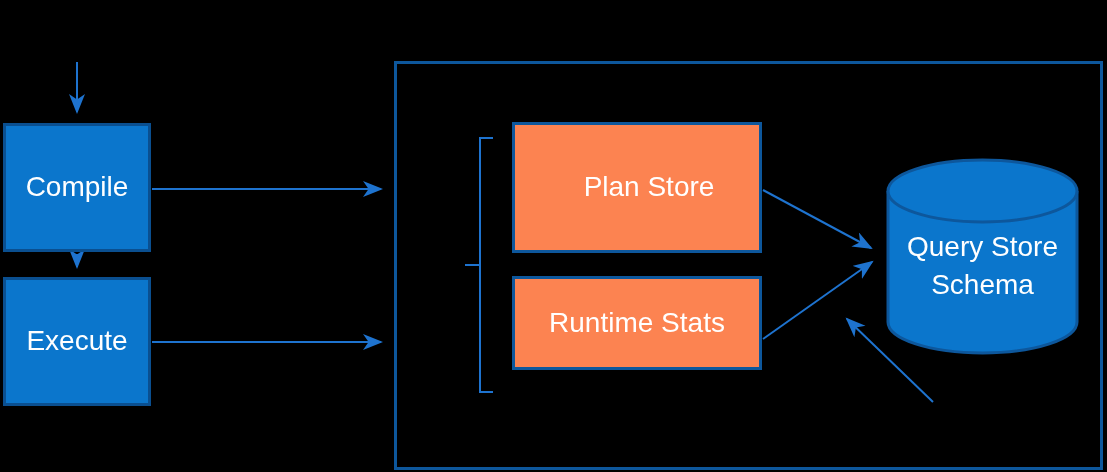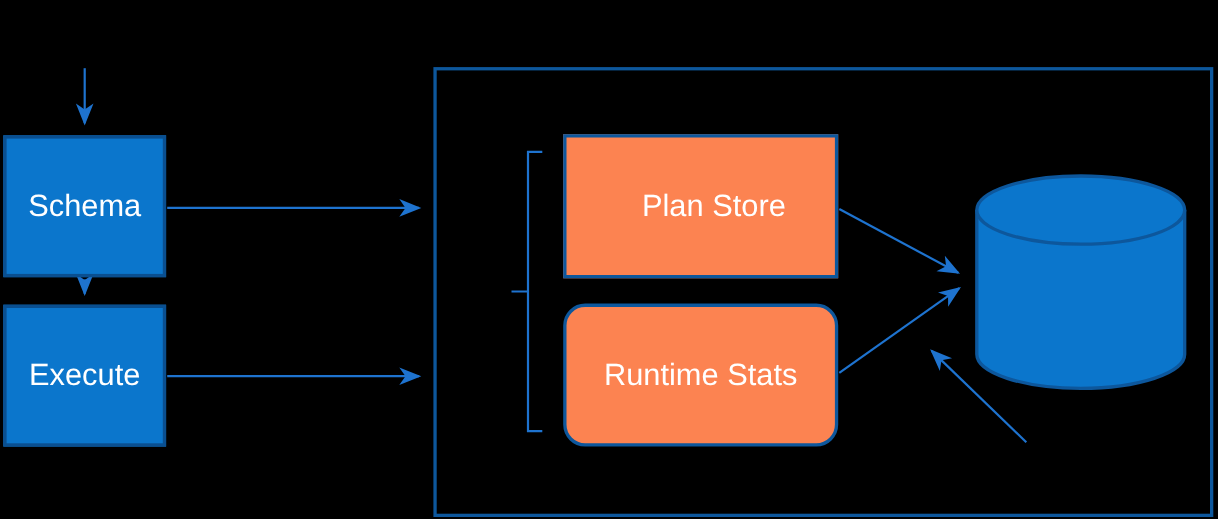--- a/index.html
+++ b/index.html
@@ -32,21 +32,21 @@
     background: #0b76cc;
     border: 3px solid #0a4f90;
   }
   .node-orange {
     background: #fc8351;
     border: 3px solid #0d579c;
   }
   .compile-node { left: 3px; top: 123px; width: 148px; height: 129px; }
   .execute-node { left: 3px; top: 277px; width: 148px; height: 129px; }
   .plan-store-node { left: 512px; top: 122px; width: 250px; height: 131px; padding-left: 24px; }
-  .runtime-stats-node { left: 512px; top: 276px; width: 250px; height: 130px; border-radius: 20px; }
+  .runtime-stats-node { left: 512px; top: 276px; width: 250px; height: 94px; }
   .boundary-box {
     position: absolute;
     box-sizing: border-box;
     left: 394px; top: 61px;
     width: 709px; height: 409px;
     border: 3px solid #0d579c;
     background: transparent;
   }
   .cylinder-label {
     position: absolute;
@@ -91,29 +91,33 @@
 
     <g>
       <path d="M888,191 L888,322 A94.5,31 0 0 0 1077,322 L1077,191" fill="#0b76cc" stroke="#0d579c" stroke-width="3"></path>
       <ellipse cx="982.5" cy="191" rx="94.5" ry="31" fill="#0b76cc" stroke="#0d579c" stroke-width="3"></ellipse>
     </g>
   </svg>
 
   <div class="boundary-box"></div>
 
   <div class="node node-blue compile-node">
-    <span>Schema</span>
+    <span>Compile</span>
   </div>
 
   <div class="node node-blue execute-node">
     <span>Execute</span>
   </div>
 
   <div class="node node-orange plan-store-node">
     <span>Plan Store</span>
   </div>
 
   <div class="node node-orange runtime-stats-node">
     <span>Runtime Stats</span>
   </div>
 
+  <div class="cylinder-label">
+    <span>Query Store</span>
+    <span>Schema</span>
+  </div>
 
 </div>
 
 </body></html>

